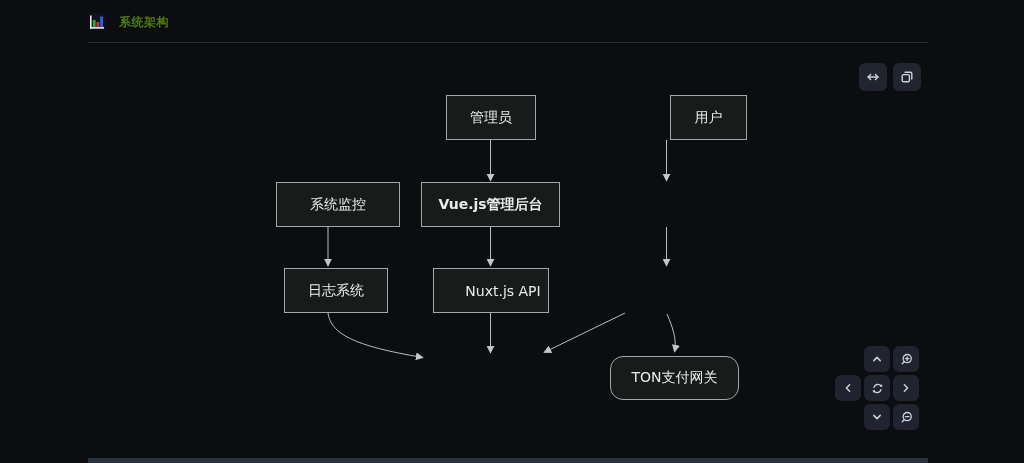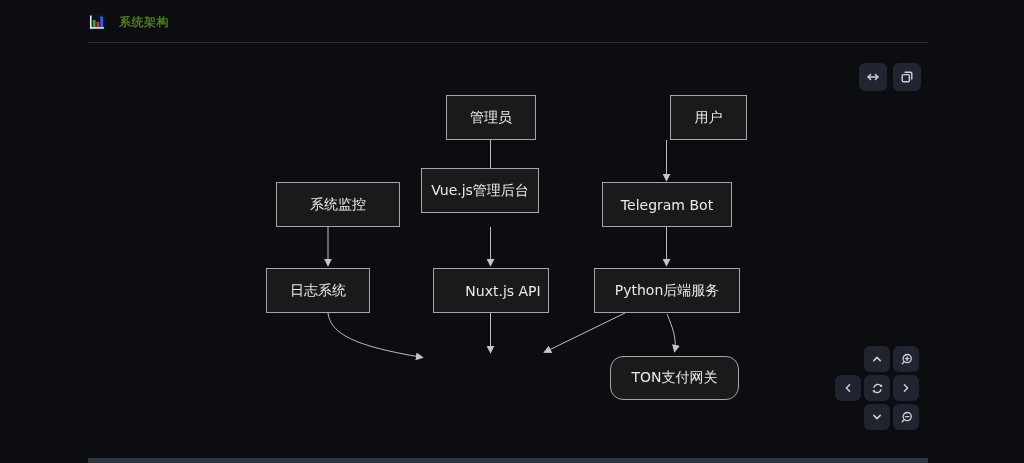--- a/index.html
+++ b/index.html
@@ -93,25 +93,23 @@
       <path d="M328,313 C331,334 354,346 423,357.5" class="edge" marker-end="url(#arrowhead)"></path>
       <path d="M625,313 L544,352.5" class="edge" marker-end="url(#arrowhead)"></path>
       <path d="M667,314 C673,328 677,340 674.5,352" class="edge" marker-end="url(#arrowhead)"></path>
     </g>
 </svg>
 
 <div class="nodes-layer">
     <div class="node" style="left: 446px; top: 95px; width: 90px; height: 45px;">管理员</div>
     <div class="node" style="left: 628px; top: 95px; width: 77px; height: 45px; margin-left: 42px;">用户</div>
     <div class="node" style="left: 276px; top: 182px; width: 124px; height: 45px;">系统监控</div>
-    <div class="node" style="left: 421px; top: 168px; width: 118px; height: 45px;">Vue.js管理后台</div>
-    <div class="node" style="left: 602px; top: 182px; width: 130px; height: 45px;">Telegram Bot</div>
-    <div class="node" style="left: 266px; top: 268px; width: 104px; height: 45px;">日志系统</div>
+    <div class="node" style="left: 421px; top: 182px; width: 139px; height: 45px; font-weight: bold;">Vue.js管理后台</div>
+    <div class="node" style="left: 284px; top: 268px; width: 104px; height: 45px;">日志系统</div>
     <div class="node" style="left: 433px; top: 268px; width: 116px; height: 45px; padding-left: 24px;">Nuxt.js API</div>
-    <div class="node" style="left: 594px; top: 268px; width: 146px; height: 45px;">Python后端服务</div>
     <div class="node" style="left: 610px; top: 356px; width: 129px; height: 44px; border-radius: 13px;">TON支付网关</div>
   </div>
 
 <div class="toolbar">
   <button class="icon-btn">
     <span style="display:flex;">
       <svg width="16" height="16" viewBox="0 0 16 16" fill="none" stroke="#ccd2da" stroke-width="1.4" stroke-linecap="round" stroke-linejoin="round">
         <path d="M3.2 8 H12.8"></path>
         <path d="M5.6 5.4 L3 8 L5.6 10.6"></path>
         <path d="M10.4 5.4 L13 8 L10.4 10.6"></path>

